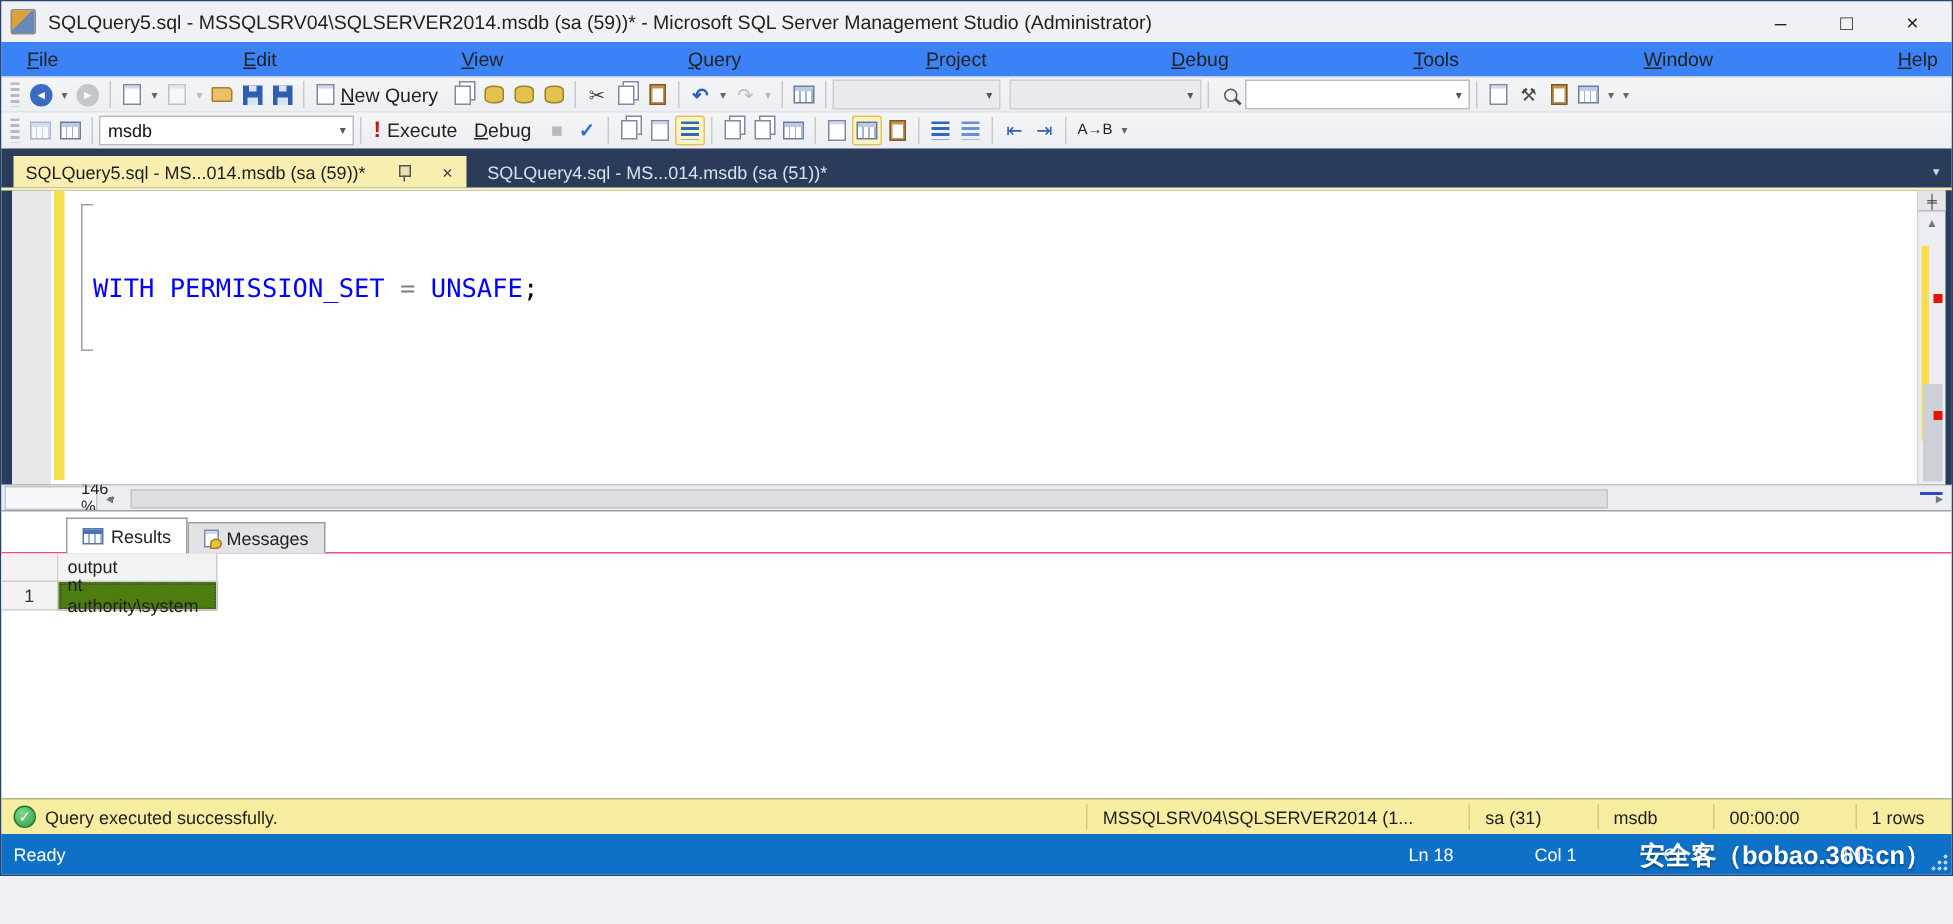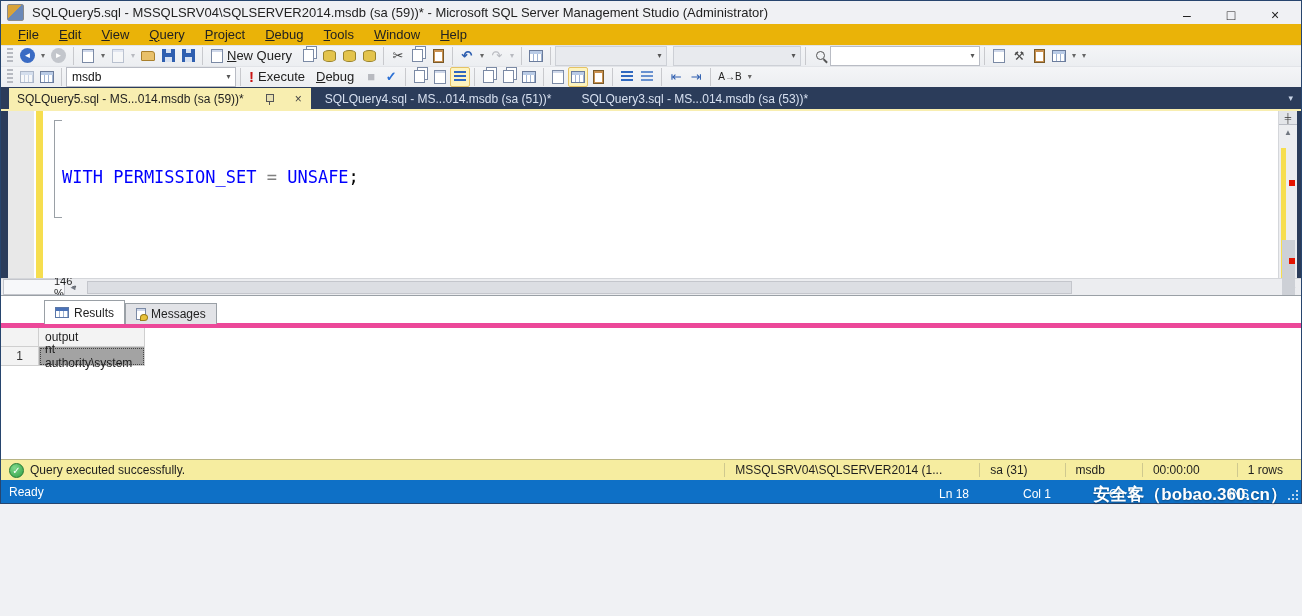--- a/index.html
+++ b/index.html
@@ -1,32 +1,32 @@
 <!DOCTYPE html>
 <html><head>
 <meta charset="utf-8">
 <style>
   * { margin:0; padding:0; box-sizing:border-box; }
   html,body { width:1302px; height:616px; overflow:hidden; }
   body { font-family:"Liberation Sans", sans-serif; font-size:13px; color:#1e1e1e; background:#f0f1f4; }
-  .window { width:1302px; height:504px; display:flex; flex-direction:column; border:1px solid #27456e; background:#f0f1f4; }
+  .window { width:1302px; height:584px; display:flex; flex-direction:column; border:1px solid #27456e; background:#f0f1f4; }
 
   
   .titlebar { height:28px; display:flex; align-items:center; padding:0 4px 0 6px; background:#f0f1f4; position:relative; }
   .app-icon { width:17px; height:17px; margin-right:8px; position:relative; background:linear-gradient(135deg,#d9a33a 0 45%,#6a88b8 45% 100%); border:1px solid #8a8a8a; border-radius:2px; }
   .title-text { font-size:13px; color:#222; white-space:nowrap; overflow:hidden; }
   .quick-launch { position:absolute; right:300px; top:4px; width:192px; height:20px; border:1px solid #b9bcc4; background:#fff; display:flex; align-items:center; }
   .quick-launch input { flex:1; border:none; outline:none; font-size:12px; color:#444; padding:0 4px; font-family:"Liberation Sans",sans-serif; background:transparent; }
   .magnifier { width:9px; height:9px; border:1.5px solid #555; border-radius:50%; position:relative; margin-right:7px; }
   .magnifier::after { content:""; position:absolute; width:5px; height:1.5px; background:#555; transform:rotate(45deg); right:-4px; bottom:-2px; }
   .win-controls { position:absolute; right:4px; top:0; height:28px; display:flex; }
   .win-btn { width:44px; height:28px; display:flex; align-items:center; justify-content:center; font-size:14px; color:#222; cursor:default; }
 
   
-  .menubar { height:25px; display:flex; align-items:center; padding-left:8px; gap:2px; background:#eab308; }
+  .menubar { height:25px; display:flex; align-items:center; padding-left:8px; gap:2px; background:#3b82f6;justify-content:space-between; }
   .menu-item { padding:3px 9px; font-size:13px; color:#222; }
 
   
   .toolbar { display:flex; align-items:center; background:linear-gradient(#f4f5f7,#eceef1); border-top:1px solid #e2e4e8; padding:0 2px; }
   .tb1 { height:24px; }
   .tb2 { height:26px; }
   .grip { width:6px; height:16px; margin:0 4px; background:repeating-linear-gradient(to bottom,#b7bac1 0 2px,transparent 2px 4px); }
   .sep { width:1px; height:18px; background:#c8c9cd; margin:0 4px; }
   .tbtn { min-width:20px; height:20px; display:inline-flex; align-items:center; justify-content:center; border:1px solid transparent; border-radius:2px; padding:0 2px; }
   .tbtn.lbl { font-size:13px; color:#222; padding:0 6px 0 3px; gap:4px; }
@@ -103,27 +103,27 @@
   .results { height:202px; background:#fff; border-top:1px solid #9aa0a6; padding-top:4px; position:relative; }
   .rtabs { display:flex; align-items:flex-end; padding-left:6px; height:24px; }
   .rtab { display:flex; align-items:center; gap:5px; font-size:12px; padding:3px 10px; border:1px solid #9aa0a6; border-bottom:none; background:#e2e3e7; color:#222; }
   .rtab.active { background:#fff; position:relative; z-index:2; height:24px;margin-left:37px; }
   .rtab-icon-grid { width:14px; height:11px; border:1px solid #5a77a8; background:
       linear-gradient(#4a72b8 0 3px, transparent 3px),
       repeating-linear-gradient(to right,#fff 0 3px,#9fb3d2 3px 4px),
       repeating-linear-gradient(to bottom,#fff 0 3px,#9fb3d2 3px 4px); }
   .rtab-icon-msg { width:10px; height:12px; background:#fff; border:1px solid #7b8aa5; box-shadow:inset 0 2px 0 #cfd8ea; position:relative; }
   .rtab-icon-msg::after { content:""; position:absolute; right:-3px; bottom:-2px; width:6px; height:5px; background:#e8c23a; border:1px solid #9a7c1a; border-radius:50% 50% 50% 0; }
-  .rgrid { border-top:5px solid #ec4899; margin-top:-1px; }
+  .rgrid { border-top:1px solid #ec4899; margin-top:-1px; }
   .grow { display:flex; }
   .gcell { border-right:1px solid #cfcfcf; border-bottom:1px solid #cfcfcf; font-size:12px; display:flex; align-items:center; }
   .gcorner { width:38px; height:19px; background:#f3f3f3; }
   .ghead { width:106px; height:19px; background:#f3f3f3; padding-left:6px; }
   .gnum { width:38px; height:19px; background:#f3f3f3; justify-content:center; color:#333; }
-  .gval { width:106px; height:19px; padding-left:6px; background:#a3a3a3; outline:1px dotted #444; outline-offset:-2px; }
+  .gval { width:106px; height:19px; padding-left:6px; background:#4d7c0f; outline:1px dotted #444; outline-offset:-2px; }
 
   
   .ybar { height:26px; background:#f6eda0; border-top:1px solid #b8b485; display:flex; align-items:center; padding:0 8px; font-size:12px; color:#1e1e1e; }
   .ok-icon { width:15px; height:15px; border-radius:50%; background:radial-gradient(circle at 35% 30%,#7fd98c,#2f9e45); color:#fff; font-size:10px; display:flex; align-items:center; justify-content:center; margin-right:6px; border:1px solid #247a35; }
   .y-right { margin-left:auto; display:flex; align-items:center; height:100%;gap:27px; }
   .yseg { padding:0 10px; border-left:1px solid #cfc98f; display:flex; align-items:center; height:70%; }
 
   
   .bbar { height:28px; background:#0e70c6; color:#fff; font-size:12px; position:relative; display:flex; align-items:center; padding-left:8px; }
   .bitem { position:absolute; top:7px; }
@@ -344,23 +344,20 @@
   </div>
 
   <div class="tabstrip">
     <div class="doc-tab active">
       <span>SQLQuery5.sql - MS...014.msdb (sa (59))*</span>
       <span class="pin"></span>
       <span class="tab-close">×</span>
     </div>
     <div class="doc-tab" style="margin-left:6px">
       <span>SQLQuery4.sql - MS...014.msdb (sa (51))*</span>
-    </div>
-    <div class="doc-tab" style="margin-left:14px">
-      <span>SQLQuery3.sql - MS...014.msdb (sa (53))*</span>
     </div>
     <span class="tab-dd">▾</span>
   </div>
   <div class="tab-topline"></div>
 
   <div class="editor">
     <div class="ed-left-pad"></div>
     <div class="icon-margin"></div>
     <div class="code-surface">
       <div class="change-bar"></div>

